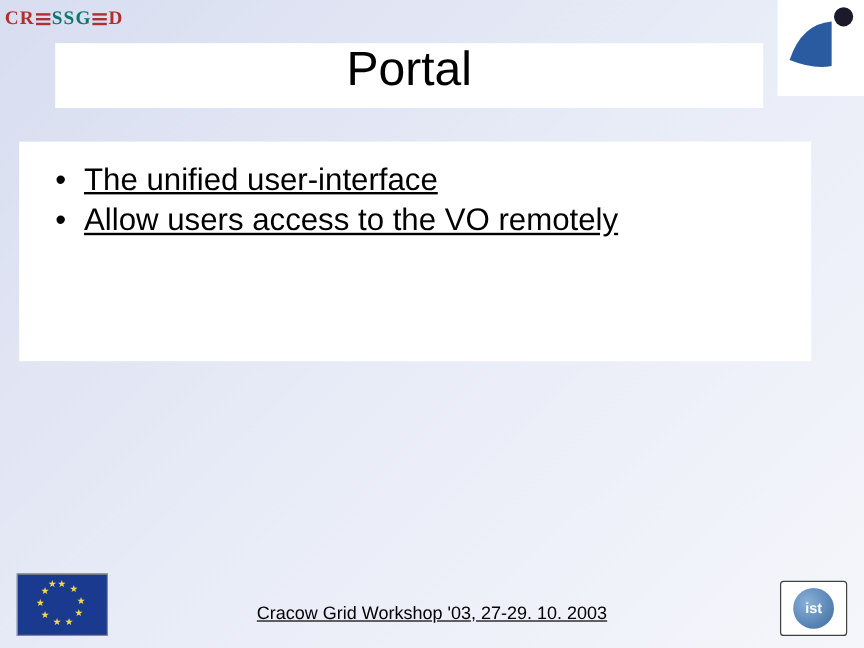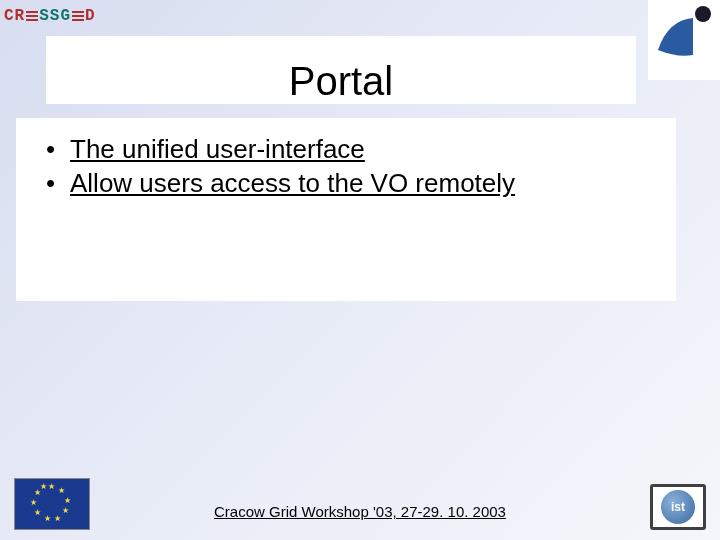--- a/index.html
+++ b/index.html
@@ -7,21 +7,21 @@
   body {
     font-family: Arial, Helvetica, sans-serif;
     background: linear-gradient(135deg, #d8ddf0 0%, #e8ecf7 50%, #f5f6fb 100%);
     position: relative;
   }
   .logo-topleft {
     position: absolute;
     top: 4px; left: 4px;
     width: 110px; height: 24px;
     display: flex; align-items: center;
-    font-family: Liberation Mono, monospace;
+    font-family: Liberation Serif, serif;
     font-weight: bold;
     font-size: 16px;
     letter-spacing: 1px;
   }
   .logo-topleft .cg-red { color: #b03030; }
   .logo-topleft .cg-blue { color: #0f766e; }
   .logo-topleft .cg-bars {
     display: inline-flex; flex-direction: column; gap: 2px;
     margin: 0 1px;
   }
@@ -31,23 +31,23 @@
   .logo-topright {
     position: absolute;
     top: 0; right: 0;
     width: 72px; height: 80px;
     background: #fff;
   }
   .logo-topright svg { width: 72px; height: 80px; }
   .title-box {
     position: absolute;
     top: 36px; left: 46px;
-    width: 590px; height: 68px;
+    width: 590px; height: 54px;
     background: #fff;
-    display: flex; align-items: flex-end; justify-content: center;
+    display: flex; align-items: flex-start; justify-content: center;
   }
   .title-text {
     font-size: 40px;
     color: #000;
     font-family: Arial, sans-serif;
   }
   .content-box {
     position: absolute;
     top: 118px; left: 16px;
     width: 660px;
@@ -94,21 +94,21 @@
     position: relative; width: 40px; height: 40px;
   }
   .eu-flag .star {
     position: absolute; color: #f7d84b; font-size: 8px;
   }
   .ist-logo {
     position: absolute;
     right: 14px; bottom: 10px;
     width: 56px; height: 46px;
     background: #fff;
-    border: 3px solid #404040;
+    border: 1px solid #404040;
     border-radius: 3px;
     display: flex; align-items: center; justify-content: center;
   }
   .ist-logo .disc {
     width: 34px; height: 34px; border-radius: 50%;
     background: radial-gradient(circle at 35% 35%, #8ab0d8, #3a6aa0);
     display: flex; align-items: center; justify-content: center;
     color: #fff; font-size: 12px; font-weight: bold;
   }
 </style>

